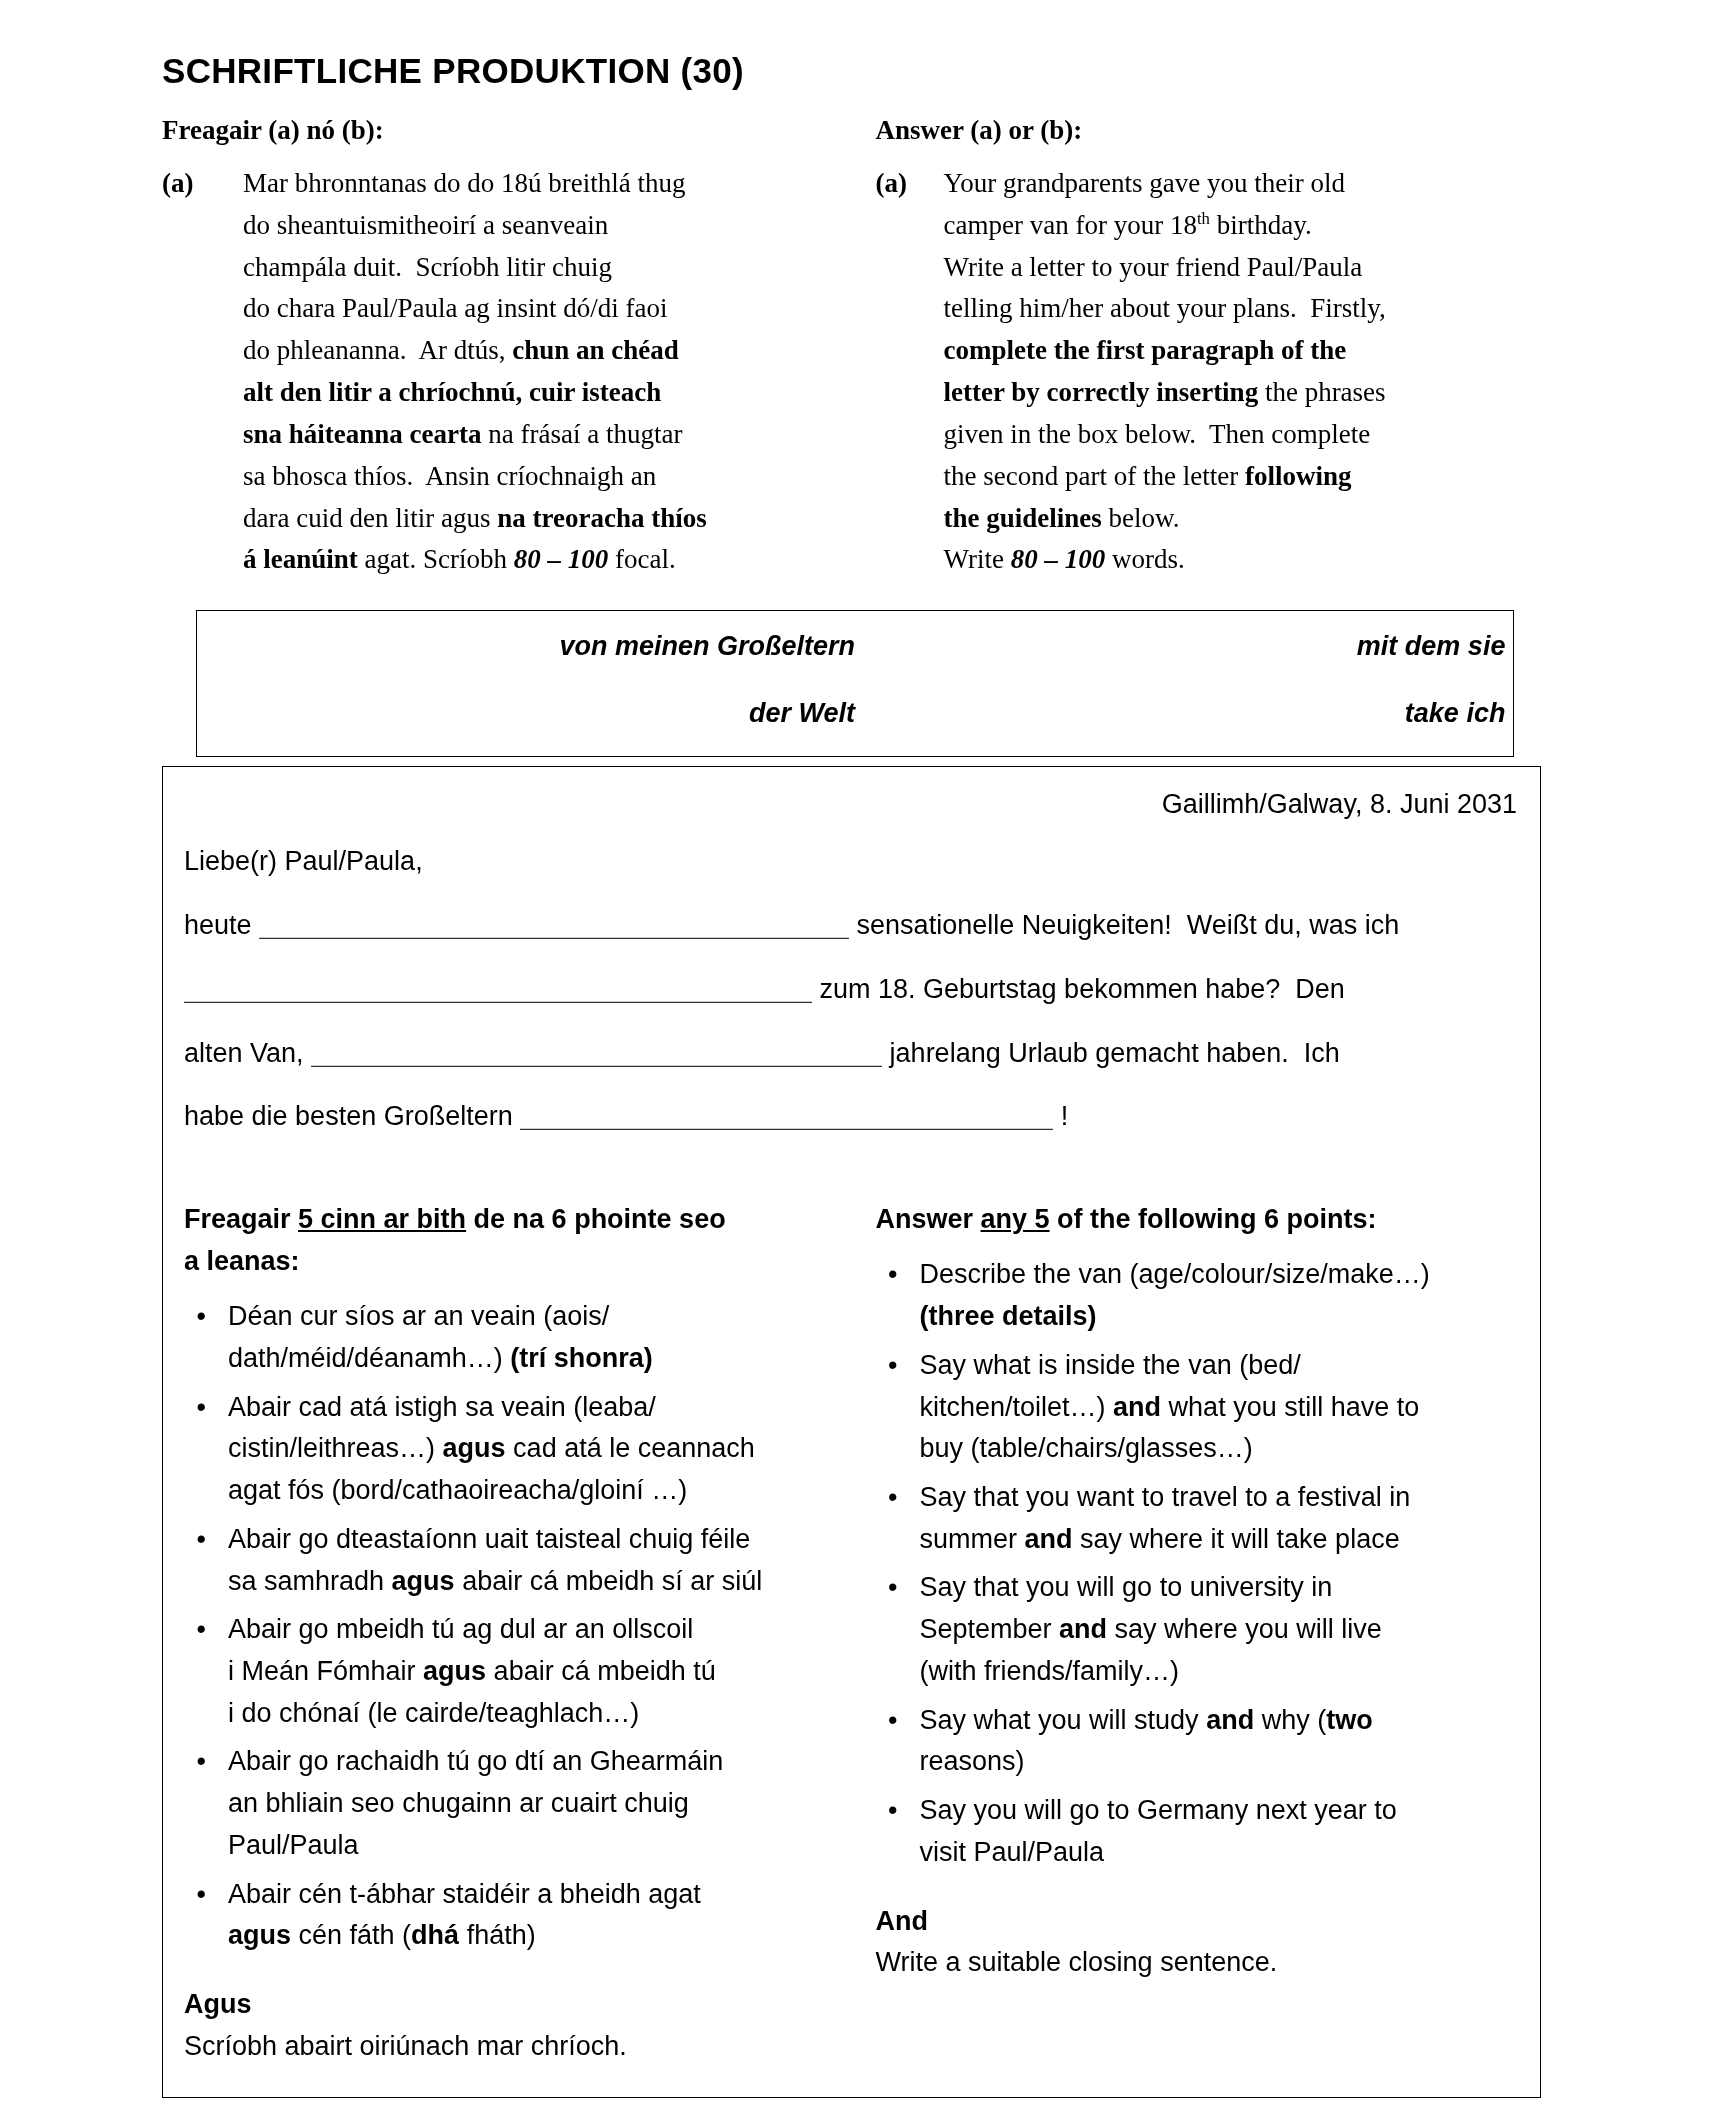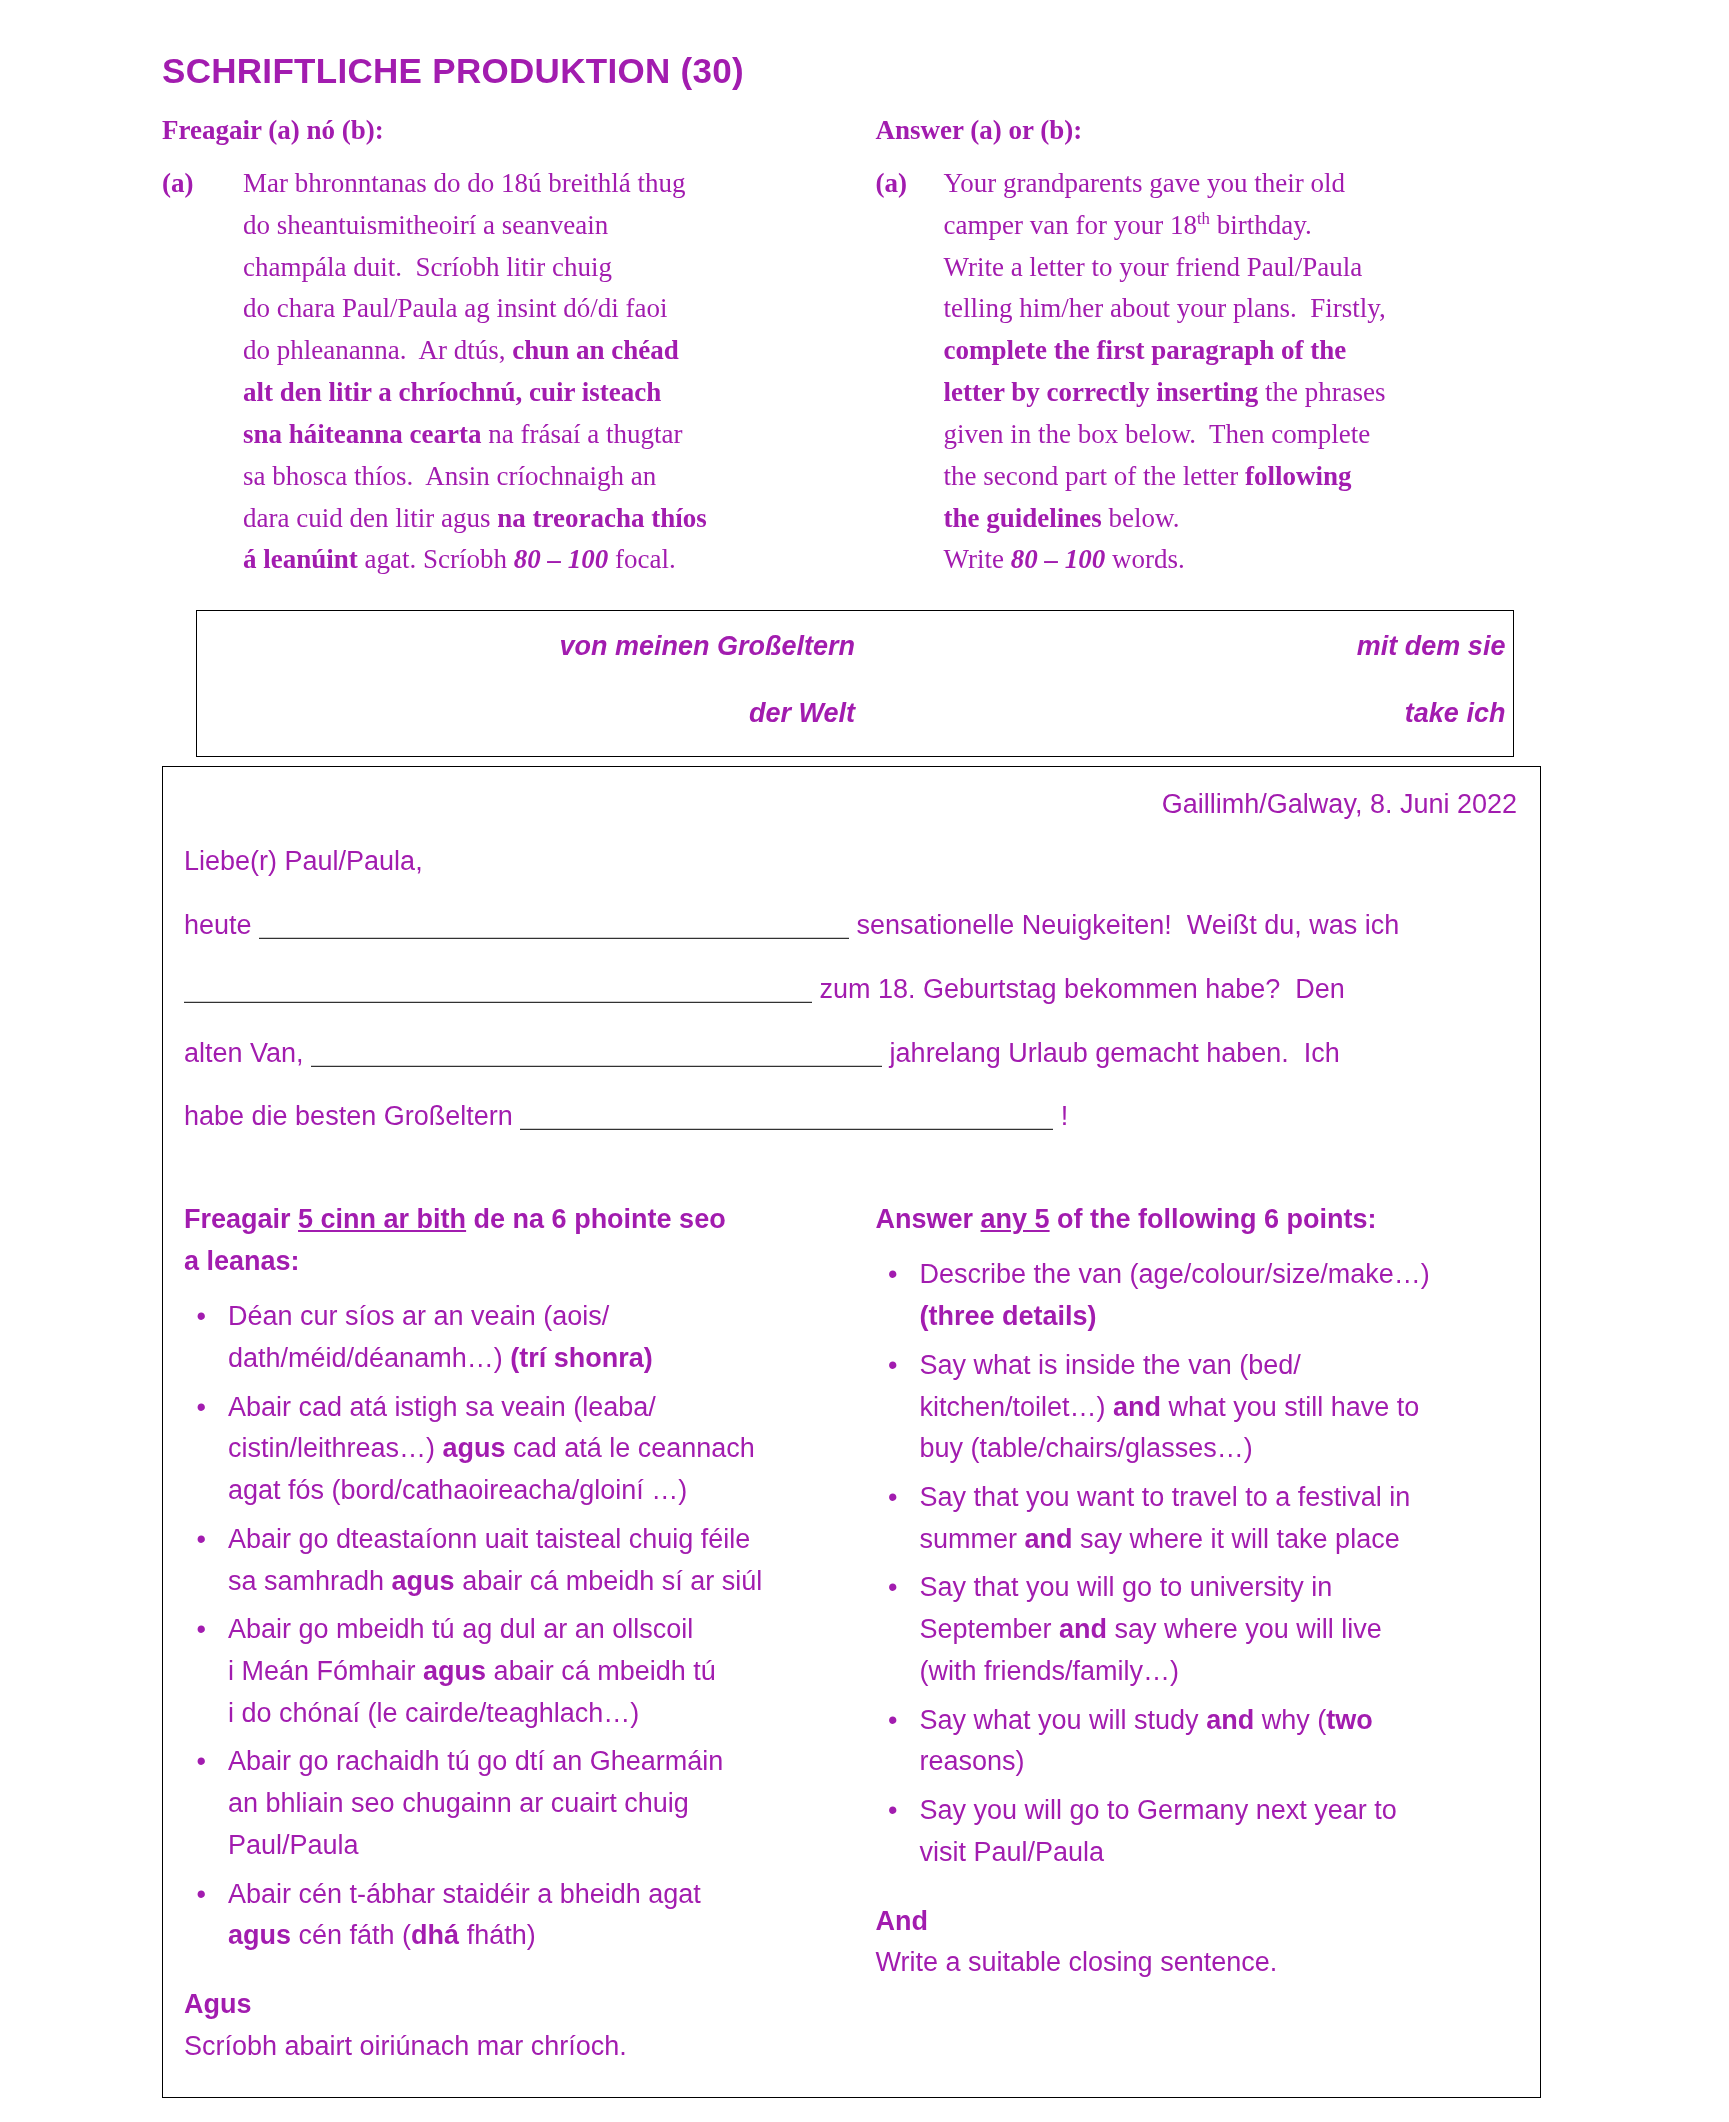--- a/index.html
+++ b/index.html
@@ -2,21 +2,21 @@
 <html style="font-size:15px"><head>
 <meta charset="utf-8">
 <style>
   html,body{margin:0;padding:0;background:#ffffff;}
   .page{
     position:relative;
     width:1729px;height:2123px;
     box-sizing:border-box;
     padding:44px 188px 38px 162px;
     background:#ffffff;
-    color:#a21caf;
+    color:#000000;
     font-family:"Liberation Sans", sans-serif;
     font-size:27px;
     line-height:1.55;
     overflow:hidden;
   }
   .title{
     font-size:35px;
     font-weight:bold;
     margin:0 0 11.4px 0;
     letter-spacing:0.3px;
@@ -102,21 +102,21 @@
   </div>
 
   <div class="phrase-box">
     <div class="phrase">von meinen Großeltern</div>
     <div class="phrase">mit dem sie</div>
     <div class="phrase">der Welt</div>
     <div class="phrase">take ich</div>
   </div>
 
   <div class="letter-box">
-    <div class="letter-date">Gaillimh/Galway, 8. Juni 2022</div>
+    <div class="letter-date">Gaillimh/Galway, 8. Juni 2031</div>
     <div class="salutation">Liebe(r) Paul/Paula,</div>
 
     <div class="letter-lines">
         <div class="letter-line"><span>heute </span><span class="blank" style="width: 590px;"></span><span> sensationelle Neuigkeiten!  Weißt du, was ich</span></div>
         <div class="letter-line"><span class="blank" style="width: 628px;"></span><span> zum 18. Geburtstag bekommen habe?  Den</span></div>
         <div class="letter-line"><span>alten Van, </span><span class="blank" style="width: 571px;"></span><span> jahrelang Urlaub gemacht haben.  Ich</span></div>
         <div class="letter-line"><span>habe die besten Großeltern </span><span class="blank" style="width: 533px;"></span><span> !</span></div>
       </div>
 
     <div class="tasks">

